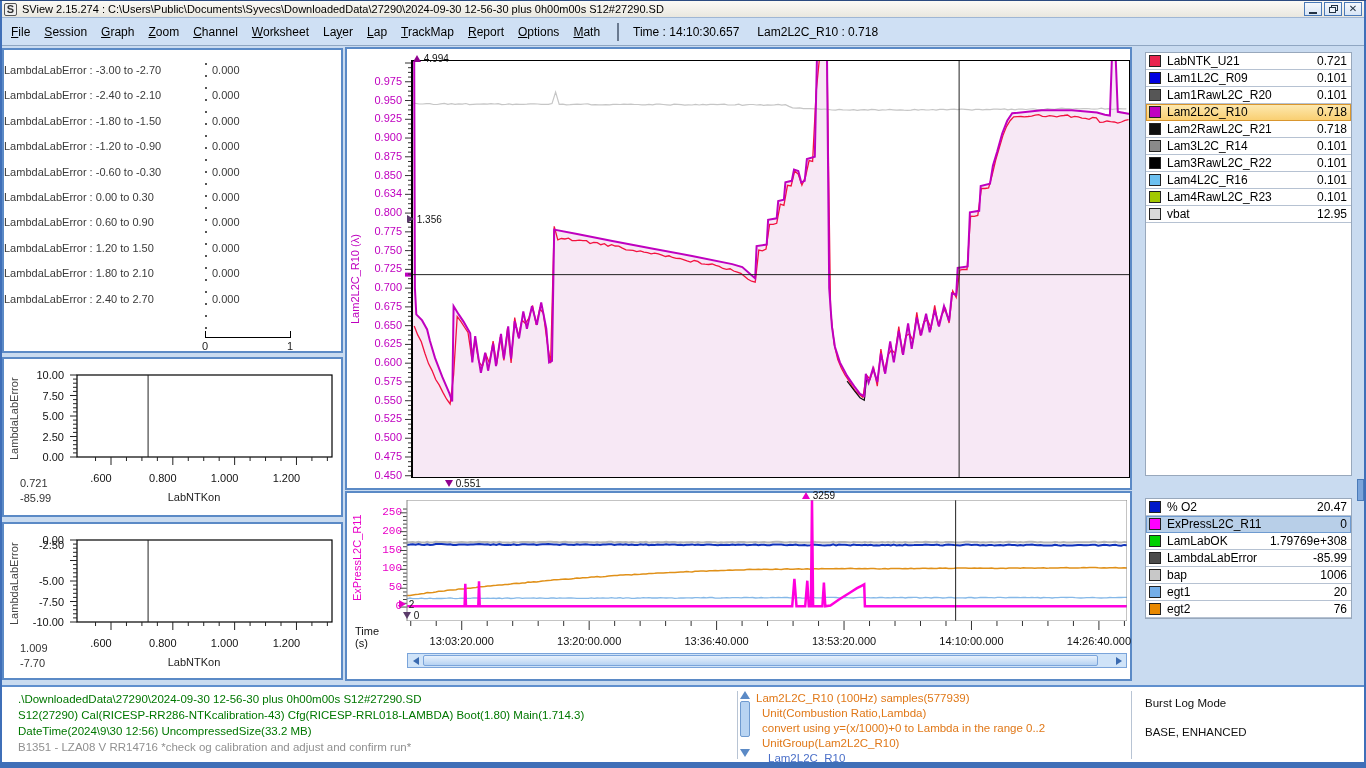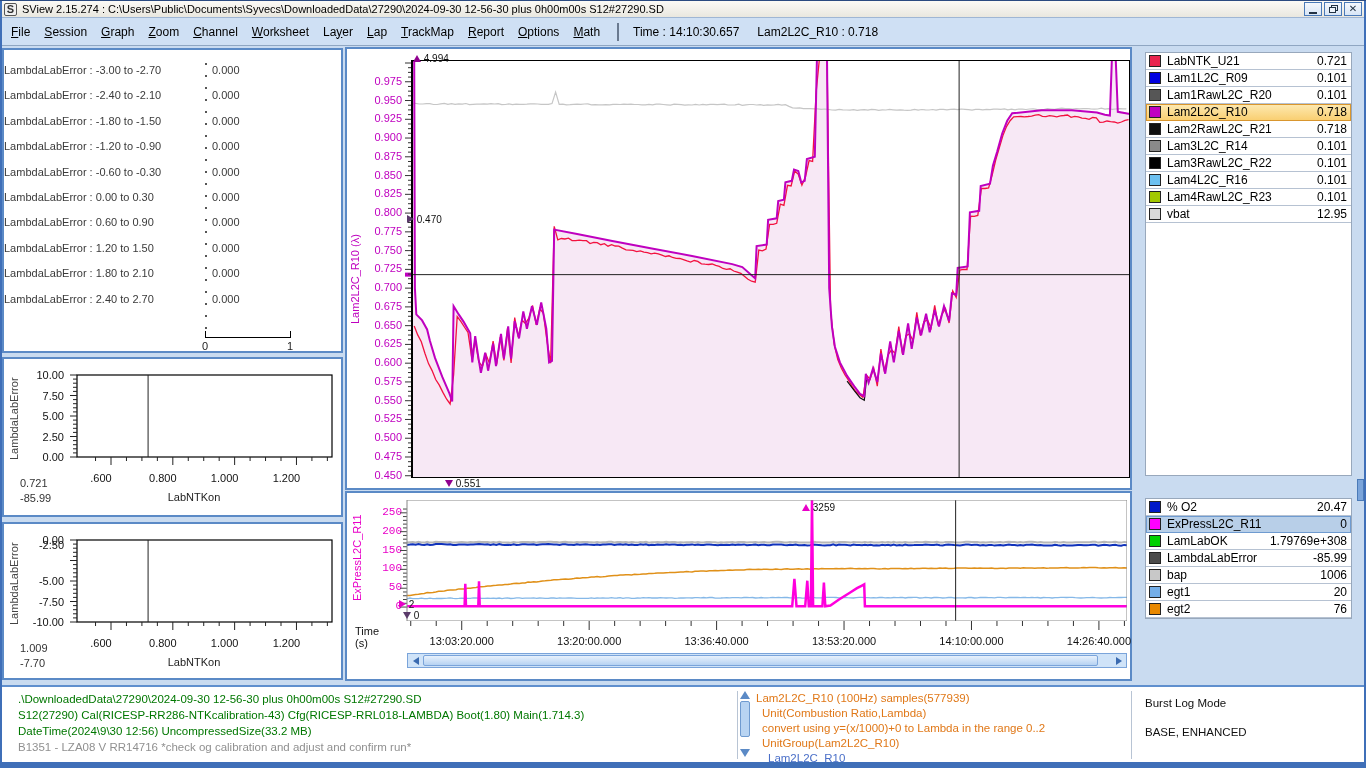--- a/index.html
+++ b/index.html
@@ -314,21 +314,21 @@
 
     <div class="panel" id="main-panel">
       <div class="rot-label" id="main-ylabel">Lam2L2C_R10 (λ)</div>
       <div id="main-yticks">
           <div class="m-ytick" style="top: 25.763px;">0.975</div>
           <div class="m-ytick" style="top: 44.5242px;">0.950</div>
           <div class="m-ytick" style="top: 63.2855px;">0.925</div>
           <div class="m-ytick" style="top: 82.0467px;">0.900</div>
           <div class="m-ytick" style="top: 100.808px;">0.875</div>
           <div class="m-ytick" style="top: 119.569px;">0.850</div>
-          <div class="m-ytick" style="top: 138.33px;">0.825</div>
+          <div class="m-ytick" style="top: 138.33px;">0.634</div>
           <div class="m-ytick" style="top: 157.092px;">0.800</div>
           <div class="m-ytick" style="top: 175.853px;">0.775</div>
           <div class="m-ytick" style="top: 194.614px;">0.750</div>
           <div class="m-ytick" style="top: 213.375px;">0.725</div>
           <div class="m-ytick" style="top: 232.136px;">0.700</div>
           <div class="m-ytick" style="top: 250.898px;">0.675</div>
           <div class="m-ytick" style="top: 269.659px;">0.650</div>
           <div class="m-ytick" style="top: 288.42px;">0.625</div>
           <div class="m-ytick" style="top: 307.181px;">0.600</div>
           <div class="m-ytick" style="top: 325.943px;">0.575</div>
@@ -440,21 +440,21 @@
             <line x1="-4" y1="26.453321364453764" x2="0" y2="26.453321364453764" stroke="#333" stroke-width="1"></line>
             <line x1="-7" y1="21.763016157990585" x2="0" y2="21.763016157990585" stroke="#333" stroke-width="1"></line>
             <line x1="-4" y1="17.072710951527405" x2="0" y2="17.072710951527405" stroke="#333" stroke-width="1"></line>
             <line x1="-4" y1="12.382405745064224" x2="0" y2="12.382405745064224" stroke="#333" stroke-width="1"></line>
             <line x1="-4" y1="7.692100538601045" x2="0" y2="7.692100538601045" stroke="#333" stroke-width="1"></line>
             <line x1="-7" y1="3.0017953321378648" x2="0" y2="3.0017953321378648" stroke="#333" stroke-width="1"></line>
             <rect x="0" y="0" width="718" height="418" fill="none" stroke="#000" stroke-width="2"></rect>
           </svg>
         </div>
       <div class="marker-text" style="left:66px; top:4px;"><span class="tri-up"></span> <span>4.994</span></div>
-      <div class="marker-text" style="left:60px; top:165px;"><span class="tri-right" style="border-left-color:#5a3a6a;"></span> <span>0.470</span></div>
+      <div class="marker-text" style="left:60px; top:165px;"><span class="tri-right" style="border-left-color:#5a3a6a;"></span> <span>1.356</span></div>
       <div class="marker-text" style="left:98px; top:429px;"><span class="tri-down"></span> <span>0.551</span></div>
     </div>
 
     <div class="panel" id="bottom-panel">
       <div class="rot-label" id="bottom-ylabel">ExPressL2C_R11</div>
       <div id="bottom-yticks">
           <div class="b-ytick" style="top: 12.8162px;">250</div>
           <div class="b-ytick" style="top: 31.6636px;">200</div>
           <div class="b-ytick" style="top: 50.5109px;">150</div>
           <div class="b-ytick" style="top: 69.3583px;">100</div>
@@ -493,21 +493,21 @@
             <line x1="-7" y1="31.663551401869157" x2="0" y2="31.663551401869157" stroke="#444" stroke-width="1"></line>
             <line x1="-4" y1="27.894080996884735" x2="0" y2="27.894080996884735" stroke="#444" stroke-width="1"></line>
             <line x1="-4" y1="24.12461059190031" x2="0" y2="24.12461059190031" stroke="#444" stroke-width="1"></line>
             <line x1="-4" y1="20.355140186915886" x2="0" y2="20.355140186915886" stroke="#444" stroke-width="1"></line>
             <line x1="-4" y1="16.585669781931465" x2="0" y2="16.585669781931465" stroke="#444" stroke-width="1"></line>
             <line x1="-7" y1="12.81619937694704" x2="0" y2="12.81619937694704" stroke="#444" stroke-width="1"></line>
             <line x1="-4" y1="9.046728971962617" x2="0" y2="9.046728971962617" stroke="#444" stroke-width="1"></line>
             <rect x="0" y="0" width="720" height="121" fill="none" stroke="#888" stroke-width="1"></rect>
           </svg>
         </div>
-      <div class="marker-text" style="left:455px; top:-3px;margin-top:12px;"><span class="tri-up" style="border-bottom-color:#e800c8;"></span> <span>3259</span></div>
+      <div class="marker-text" style="left:455px; top:-3px;"><span class="tri-up" style="border-bottom-color:#e800c8;"></span> <span>3259</span></div>
       <div class="marker-text" style="left:52px; top:106px;"><span class="tri-right" style="border-left-color:#e800c8;"></span> <span>2</span></div>
       <div class="marker-text" style="left:56px; top:117px;"><span class="tri-down" style="border-top-color:#5a3a6a;"></span> <span>0</span></div>
       <div id="time-name"><span>Time</span><br><span>(s)</span></div>
       <div id="time-ticks-holder" style="position:absolute; left:60px; top:128px;">
           <svg viewBox="0 0 720 12" width="720" height="12">
             <line x1="3.743999999999997" y1="0" x2="3.743999999999997" y2="5" stroke="#333" stroke-width="1"></line>
             <line x1="29.232" y1="0" x2="29.232" y2="5" stroke="#333" stroke-width="1"></line>
             <line x1="54.72" y1="0" x2="54.72" y2="9" stroke="#333" stroke-width="1"></line>
             <line x1="80.208" y1="0" x2="80.208" y2="5" stroke="#333" stroke-width="1"></line>
             <line x1="105.69599999999998" y1="0" x2="105.69599999999998" y2="5" stroke="#333" stroke-width="1"></line>

